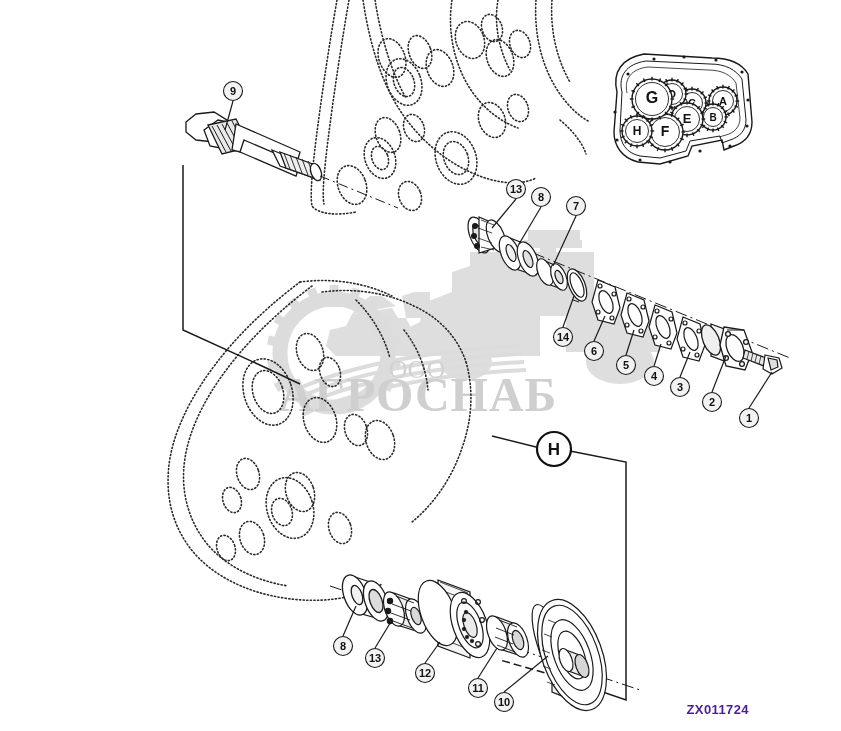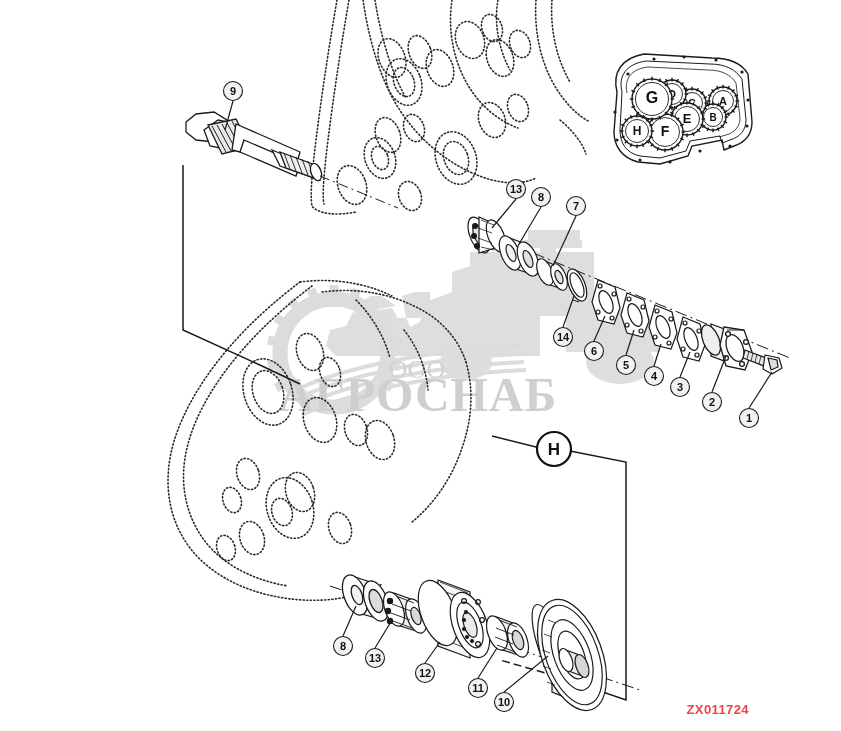--- a/index.html
+++ b/index.html
@@ -26,21 +26,21 @@
     height: 731px;
   }
   .dwg-number {
     position: absolute;
     right: 92px;
     bottom: 14px;
     font-family: "Liberation Sans", sans-serif;
     font-size: 13px;
     font-weight: bold;
     letter-spacing: 0.4px;
-    color: #ef4444;
+    color: #4c1d95;
     white-space: nowrap;
   }
 </style>
 </head>
 <body>
 
 <div id="page">
 
   <svg id="art" viewBox="0 0 841 731">
     <defs>

